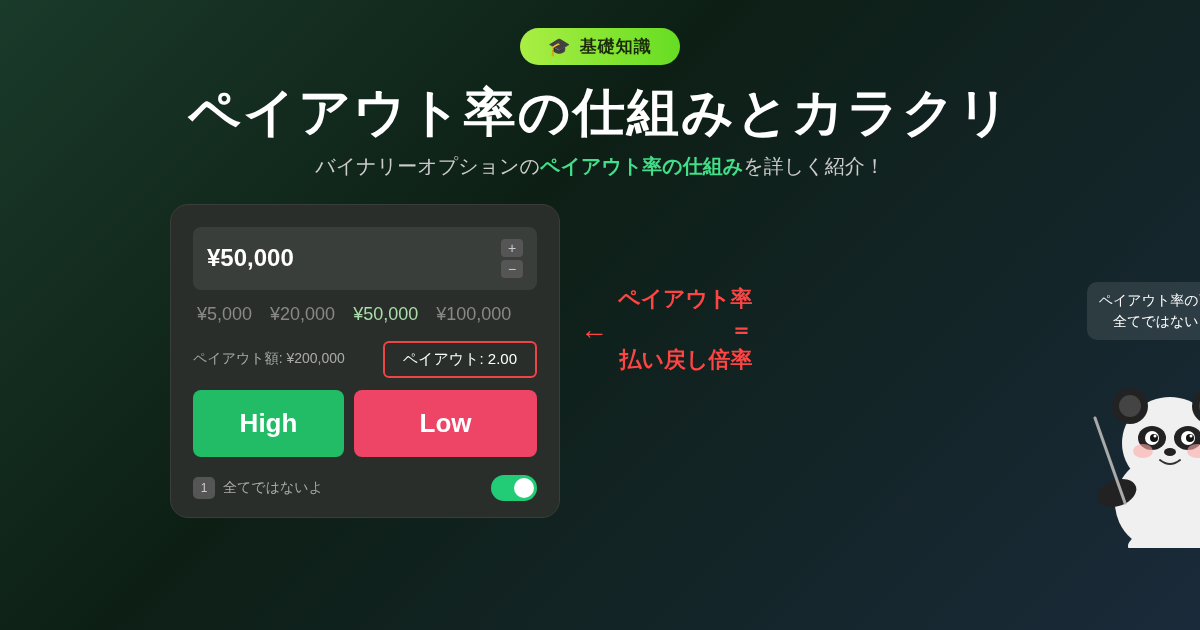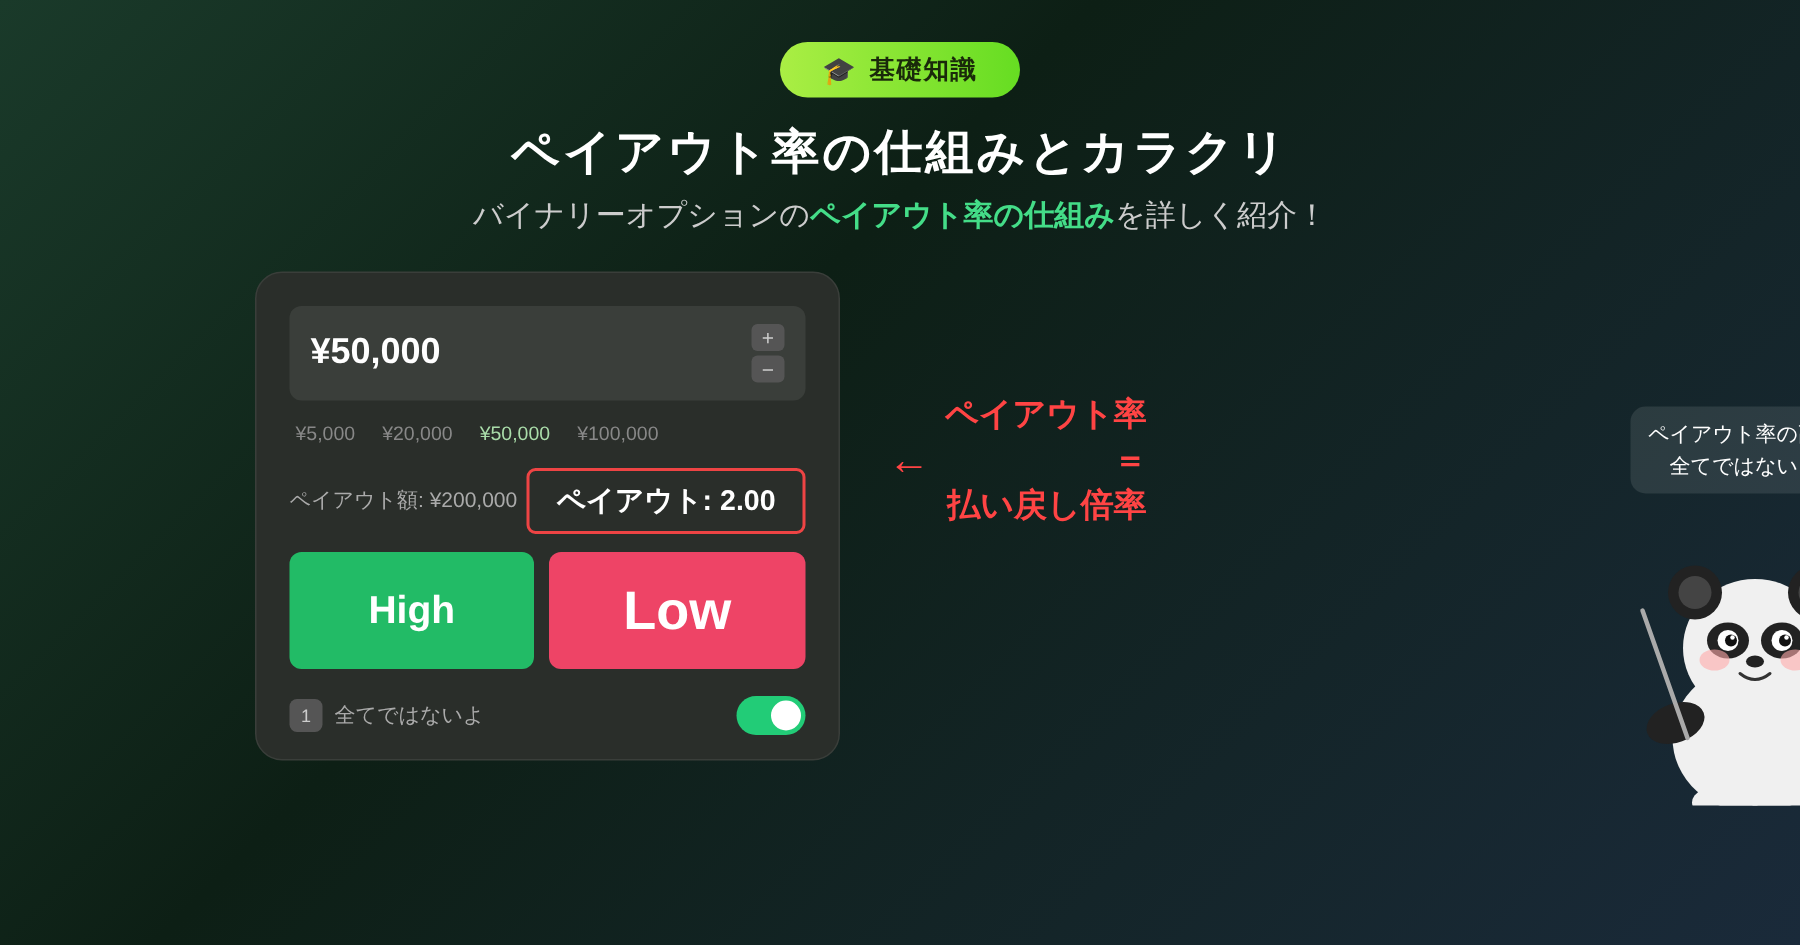--- a/index.html
+++ b/index.html
@@ -29,21 +29,21 @@
       gap: 8px;
       letter-spacing: 1px;
     }
 
     .badge-icon {
       font-size: 18px;
     }
 
     .main-title {
       margin-top: 18px;
-      font-size: 32px;
+      font-size: 52px;
       font-weight: 900;
       color: #ffffff;
       letter-spacing: 2px;
       line-height: 1.15;
     }
 
     .sub-title {
       margin-top: 10px;
       font-size: 20px;
       color: #cccccc;
@@ -52,21 +52,21 @@
 
     .sub-title .highlight {
       color: #44dd88;
       font-weight: bold;
     }
 
     .content-area {
       display: flex;
       align-items: flex-start;
       margin-top: 24px;
-      gap: 12px;
+      gap: 0px;
       width: 860px;
       position: relative;
     }
 
     .trading-card {
       background: #2a2e2a;
       border-radius: 18px;
       padding: 22px 22px 16px 22px;
       width: 390px;
       flex-shrink: 0;
@@ -110,21 +110,21 @@
     }
 
     .quick-amounts {
       display: flex;
       gap: 10px;
       margin-bottom: 14px;
     }
 
     .quick-btn {
       color: #888;
-      font-size: 13px;
+      font-size: 18px;
       cursor: pointer;
       background: none;
       border: none;
       padding: 2px 4px;
     }
 
     .quick-btn.active {
       color: #aaddaa;
     }
 
@@ -138,22 +138,22 @@
     .payout-label-text {
       color: #aaaaaa;
       font-size: 14px;
     }
 
     .payout-box {
       border: 2px solid #ee4444;
       border-radius: 6px;
       padding: 7px 18px;
       color: #ffffff;
-      font-size: 19px;
-      font-weight: bold;
+      font-size: 15px;
+      font-weight: normal;
       background: transparent;
     }
 
     .action-row {
       display: flex;
       gap: 10px;
       margin-bottom: 14px;
     }
 
     .high-btn {
@@ -165,25 +165,25 @@
       border: none;
       border-radius: 8px;
       padding: 1px 0;
       cursor: pointer;
     }
 
     .low-btn {
       flex: 1;
       background: #ee4466;
       color: #ffffff;
-      font-size: 36px;
+      font-size: 26px;
       font-weight: bold;
       border: none;
       border-radius: 8px;
-      padding: 18px 4px;
+      padding: 18px 16px;
       cursor: pointer;
       text-align: center;
     }
 
     .one-click-row {
       display: flex;
       align-items: center;
       justify-content: space-between;
       padding-top: 4px;
     }

